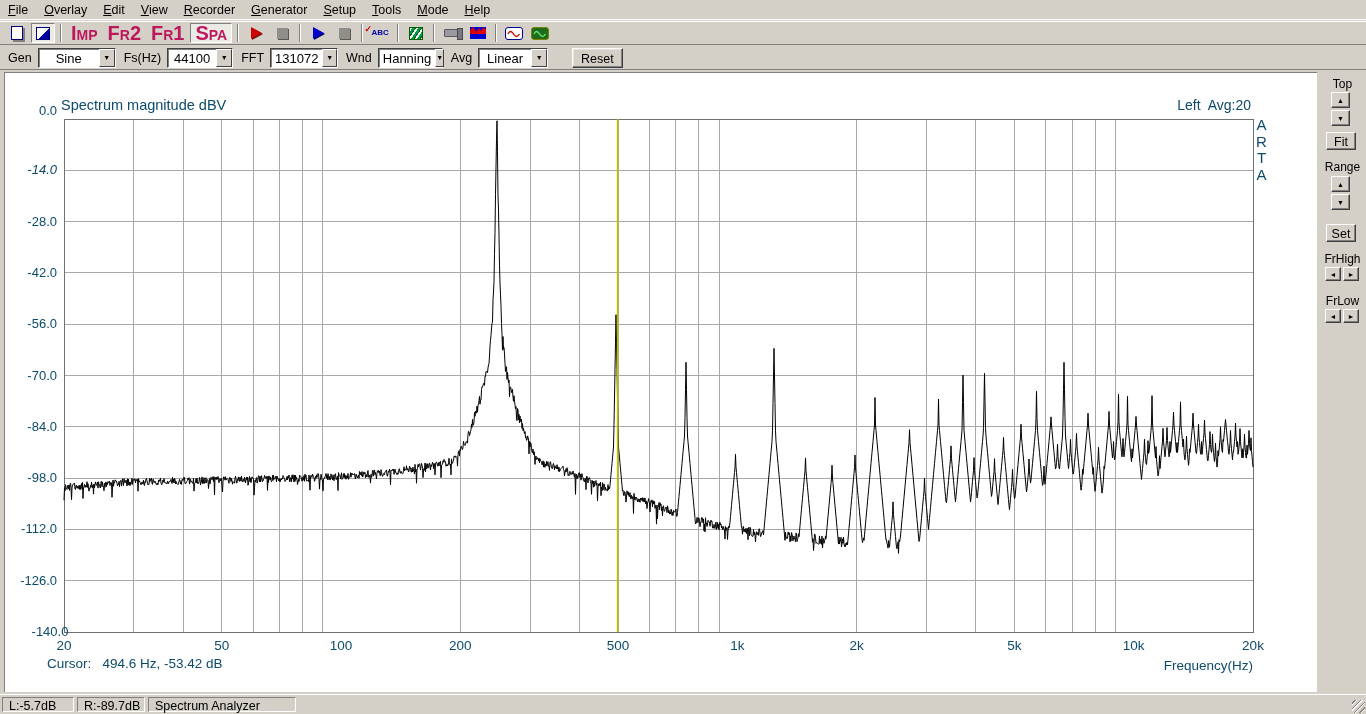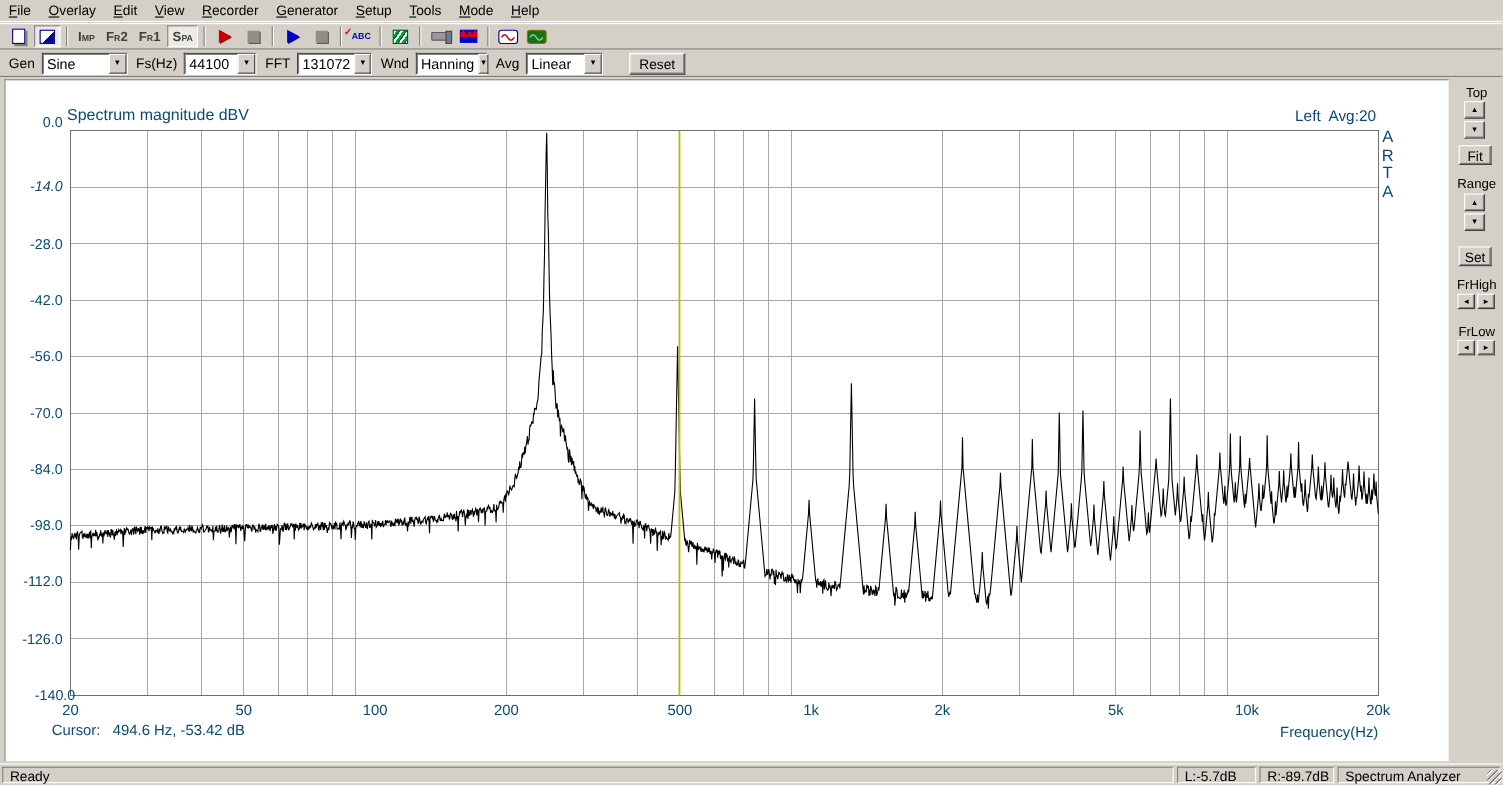--- a/index.html
+++ b/index.html
@@ -15,21 +15,21 @@
   
   .toolbar { position:absolute; left:0; top:21px; width:1366px; height:24px;
     background:#d4d0c8; border-top:1px solid #fff; border-bottom:1px solid #808080;
     display:flex; align-items:center; padding-left:4px; }
   .tbtn { width:24px; height:20px; display:flex; align-items:center; justify-content:center;
     margin:0 1px; position:relative; }
   .tbtn.pressed { border:1px solid; border-color:#808080 #ffffff #ffffff #808080;
     background:#eceae5; }
   .tsep { width:2px; height:18px; margin:0 4px;
     border-left:1px solid #808080; border-right:1px solid #ffffff; }
-  .ttext { font-weight:bold; font-variant:small-caps; color:#404040; font-size:12px;
+  .ttext { font-weight:bold; font-variant:small-caps; color:#be185d; font-size:20px;
     width:auto; padding:0 4px; }
   .icon-doc { width:12px; height:14px; background:#fff; border:1px solid #000080;
     box-shadow:2px 2px 0 #808080; position:relative; }
   .icon-rec { width:14px; height:13px; border:1px solid #000080;
     background:linear-gradient(135deg,#ffffff 55%,#0000a0 55%); }
   .icon-play { width:0; height:0; border-left:11px solid #cc0000;
     border-top:6px solid transparent; border-bottom:6px solid transparent;
     filter:drop-shadow(1px 1px 0 #701010); }
   .icon-play.blue { border-left-color:#0000cc; filter:drop-shadow(1px 1px 0 #000060); }
   .icon-stop { width:11px; height:11px; background:#908e88;
@@ -50,21 +50,21 @@
   .icon-sinebox.green { background:#1c6e1c; border-color:#808000; }
 
   
   .controlbar { position:absolute; left:0; top:46px; width:1366px; height:24px;
     background:#d4d0c8; border-bottom:1px solid #808080; display:flex; align-items:center;
     font-size:12.5px; padding-left:6px; }
   .ctl-label { margin:0 6px 0 8px; }
   .combo { height:20px; display:flex; background:#fff; border:1px solid;
     border-color:#404040 #ffffff #ffffff #404040;
     box-shadow:inset 1px 1px 0 #808080; }
-  .combo-text { font-size:13px; padding:2px 4px 0 4px; flex:1; white-space:nowrap; }
+  .combo-text { font-size:13px; padding:2px 4px 0 4px; flex:1; white-space:nowrap;text-align:center; }
   .combo-btn { width:16px; height:18px; background:#d4d0c8; border:1px solid;
     border-color:#ffffff #404040 #404040 #ffffff; display:flex; align-items:center;
     justify-content:center; font-size:7px; color:#000; }
   .pushbtn { height:20px; padding:2px 8px 0 8px; font-size:12.5px; text-align:center;
     background:#d4d0c8; border:1px solid; border-color:#ffffff #404040 #404040 #ffffff;
     box-shadow:inset -1px -1px 0 #808080, inset 1px 1px 0 #e6e2da; }
 
   
   .main { position:absolute; left:0; top:71px; width:1366px; height:623px; background:#d4d0c8; }
   .panel { position:absolute; left:4px; top:1px; width:1313px; height:620px; background:#ffffff;
@@ -301,18 +301,17 @@
     <div class="lr" style="left:6px;  top:238px">
         <span>◄</span>
       </div>
     <div class="lr" style="left:24px; top:238px">
         <span>►</span>
       </div>
   </div>
 </div>
 
 <div class="statusbar">
-  <div class="scell grow">Ready</div>
   <div class="scell" style="width:72px">L:-5.7dB</div>
   <div class="scell" style="width:68px">R:-89.7dB</div>
   <div class="scell" style="width:148px">Spectrum Analyzer</div>
   <div class="grip"></div>
 </div>
 
 </body></html>

